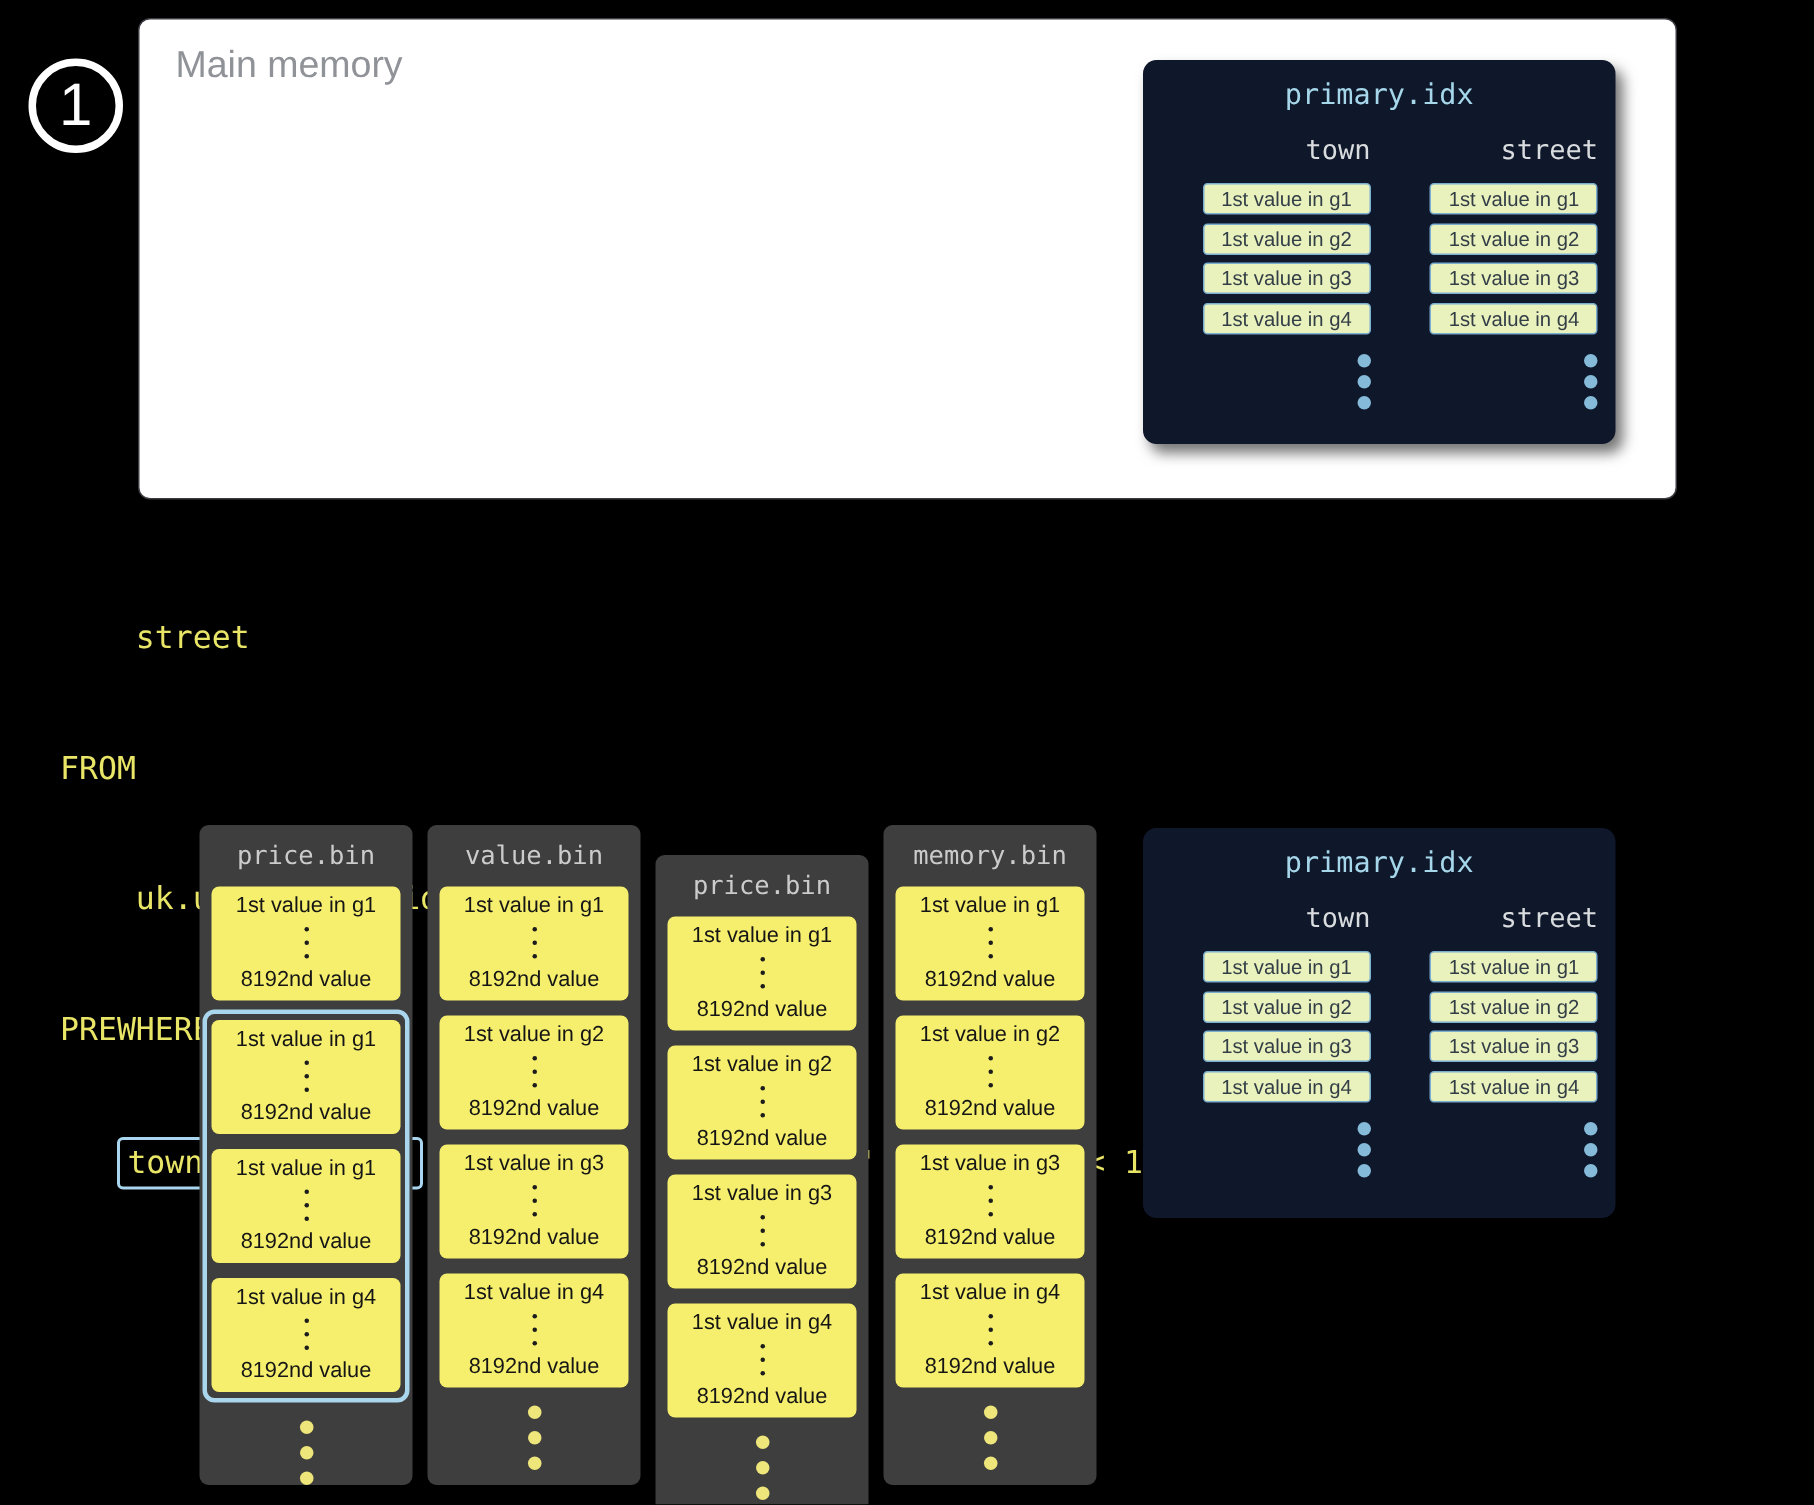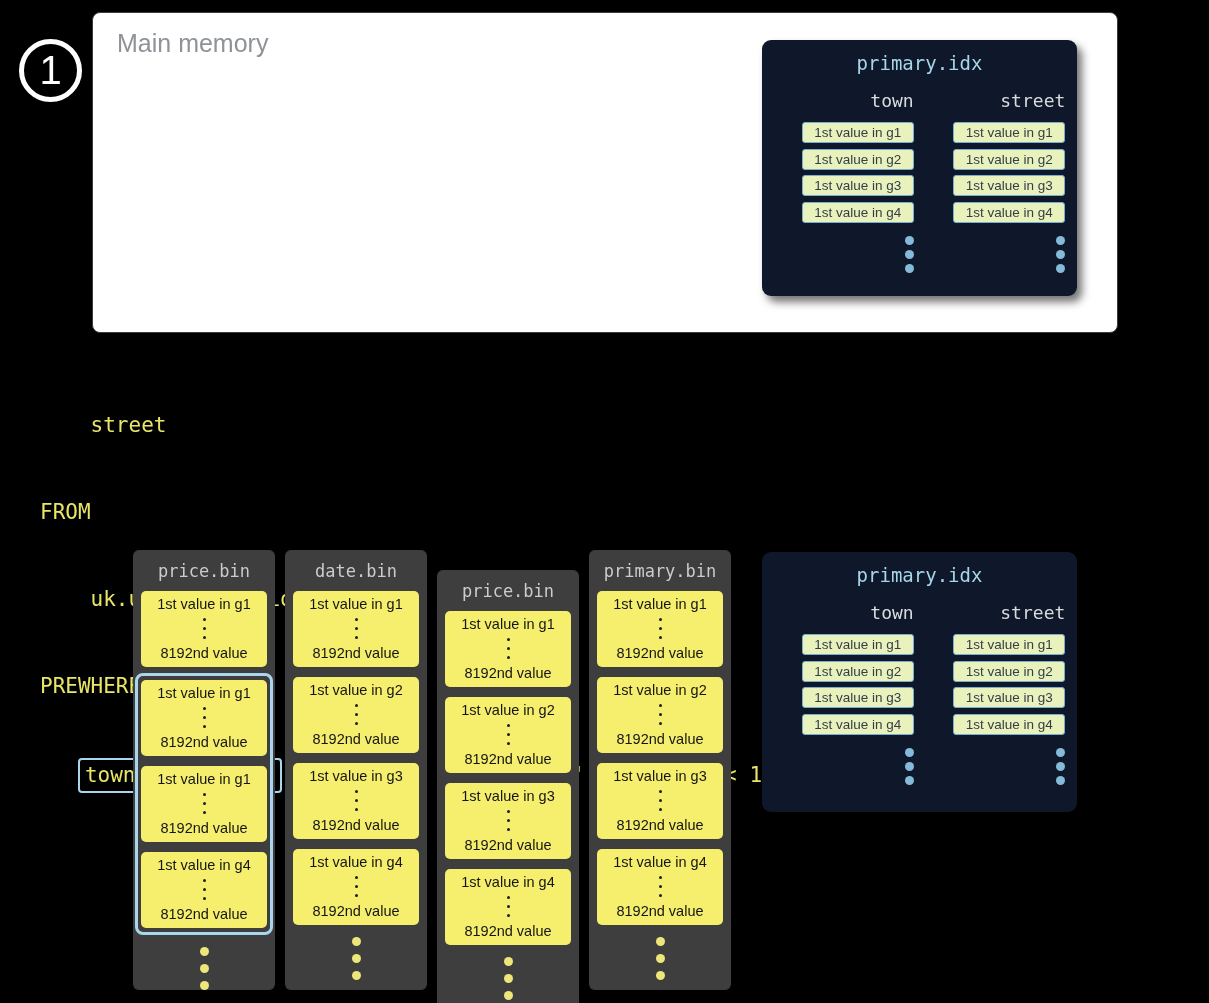--- a/index.html
+++ b/index.html
@@ -240,21 +240,21 @@
       </div>
     </div>
     <div class="bin-dots">
         <span></span>
         <span></span>
         <span></span>
       </div>
   </div>
 
   <div class="bin-col" style="left:285px;">
-    <div class="bin-title">date.bin</div>
+    <div class="bin-title">value.bin</div>
     <div class="bin-blocks">
       <div class="bin-block">
         <span>1st value in g1</span>
         <span class="block-dots">
             <span></span>
             <span></span>
             <span></span>
           </span>
         <span>8192nd value</span>
       </div>
@@ -334,21 +334,21 @@
       </div>
     </div>
     <div class="bin-dots">
         <span></span>
         <span></span>
         <span></span>
       </div>
   </div>
 
   <div class="bin-col" style="left:589px;">
-    <div class="bin-title">primary.bin</div>
+    <div class="bin-title">memory.bin</div>
     <div class="bin-blocks">
       <div class="bin-block">
         <span>1st value in g1</span>
         <span class="block-dots">
             <span></span>
             <span></span>
             <span></span>
           </span>
         <span>8192nd value</span>
       </div>

